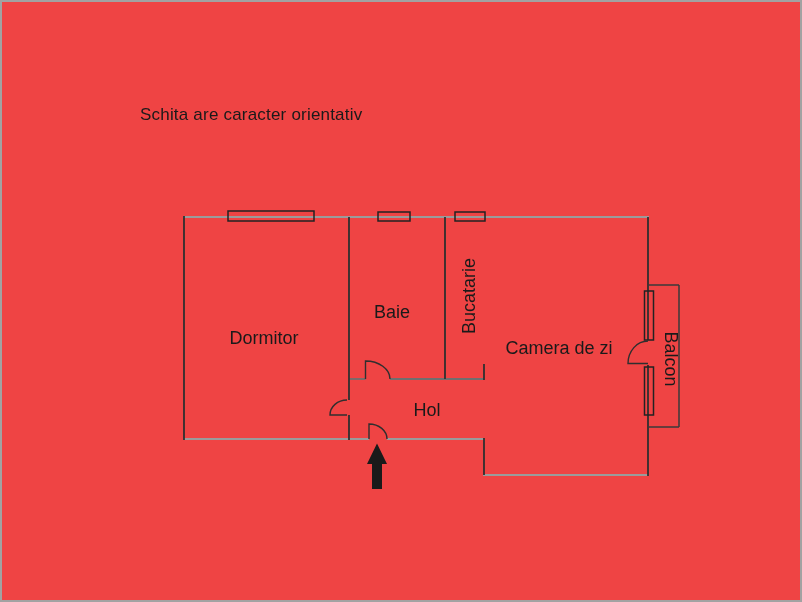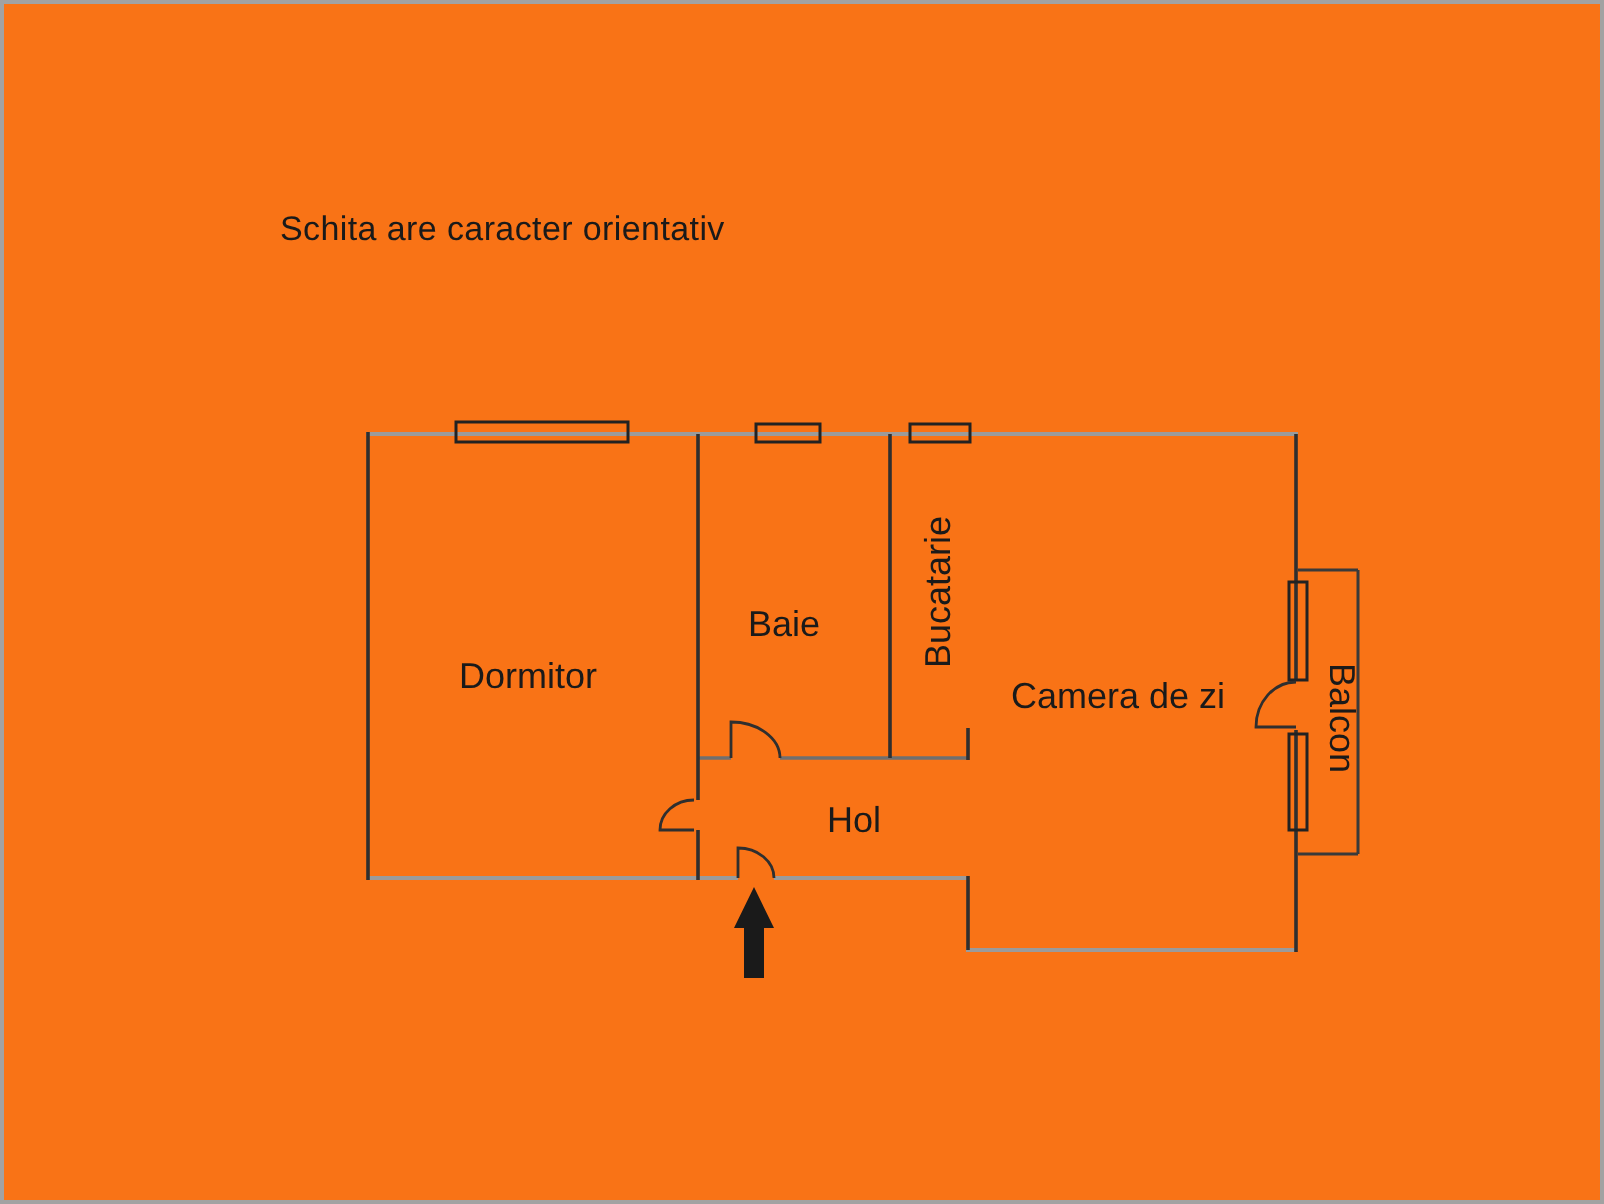--- a/index.html
+++ b/index.html
@@ -1,21 +1,21 @@
 <!DOCTYPE html>
 <html><head>
 <meta charset="utf-8">
 <style>
   html,body{margin:0;padding:0;background:#fff;}
   .page{
     position:relative;
     width:802px;height:602px;
     box-sizing:border-box;
     border:2px solid #a2a2a2;
-    background:#f97316;
+    background:#ef4444;
     font-family:"Liberation Sans", sans-serif;
     overflow:hidden;
     padding-left:24px;
   }
   .note{
     position:absolute;
     left:138px;top:103px;
     font-size:17px;
     line-height:1.2;
     color:#1a1a1a;

